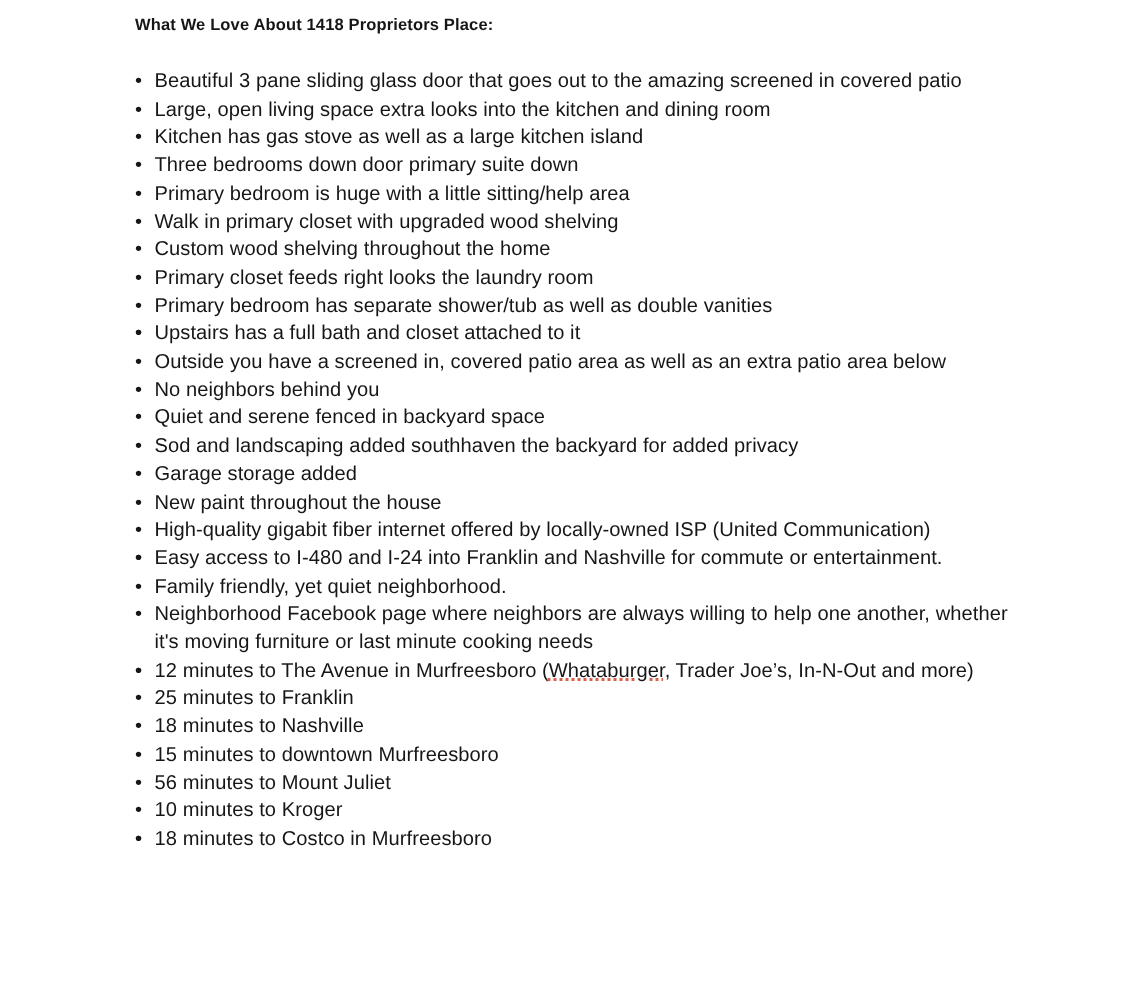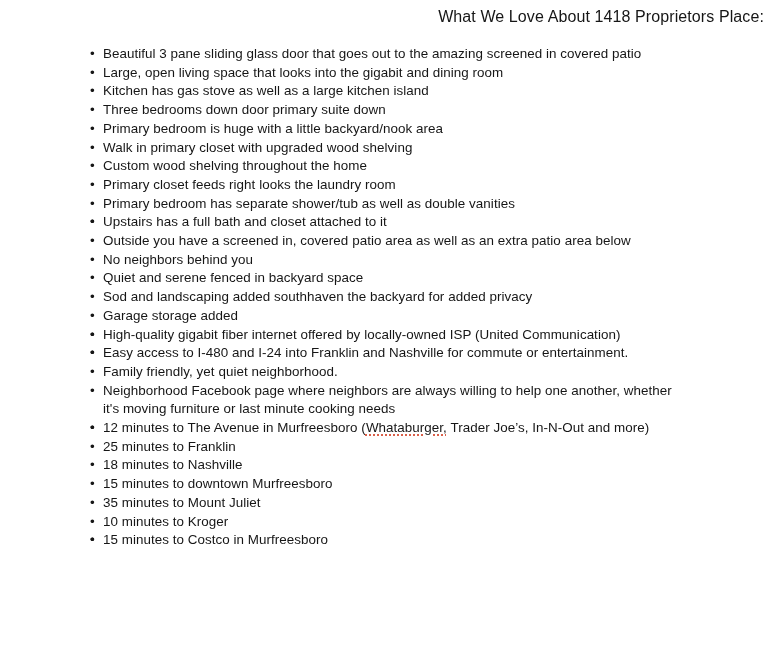--- a/index.html
+++ b/index.html
@@ -11,26 +11,25 @@
     height: 668px;
     overflow: hidden;
   }
   .doc {
     font-family: "Liberation Sans", "DejaVu Sans", sans-serif;
     color: #161616;
     padding: 8px 0 0 90px;
     width: 764px;
   }
   .doc-title {
-    font-size: 16px;
-    font-weight: normal;
+    font-size: 11px;
+    font-weight: bold;
     line-height: 18px;
     margin: 0;
     letter-spacing: 0.1px;
-    text-align: right;
   }
   ul.feature-list {
     list-style: none;
     margin: 19px 0 0 0;
     padding: 0;
     max-width: 600px;
   }
   ul.feature-list li {
     position: relative;
     padding-left: 13px;
@@ -50,44 +49,44 @@
     text-underline-offset: 2px;
   }
 </style>
 </head>
 <body>
 
 <div class="doc">
   <h1 class="doc-title">What We Love About 1418 Proprietors Place:</h1>
   <ul class="feature-list">
     <li><span class="marker">•</span><span>Beautiful 3 pane sliding glass door that goes out to the amazing screened in covered patio</span></li>
-    <li><span class="marker">•</span><span>Large, open living space that looks into the gigabit and dining room</span></li>
+    <li><span class="marker">•</span><span>Large, open living space extra looks into the kitchen and dining room</span></li>
     <li><span class="marker">•</span><span>Kitchen has gas stove as well as a large kitchen island</span></li>
     <li><span class="marker">•</span><span>Three bedrooms down door primary suite down</span></li>
-    <li><span class="marker">•</span><span>Primary bedroom is huge with a little backyard/nook area</span></li>
+    <li><span class="marker">•</span><span>Primary bedroom is huge with a little sitting/help area</span></li>
     <li><span class="marker">•</span><span>Walk in primary closet with upgraded wood shelving</span></li>
     <li><span class="marker">•</span><span>Custom wood shelving throughout the home</span></li>
     <li><span class="marker">•</span><span>Primary closet feeds right looks the laundry room</span></li>
     <li><span class="marker">•</span><span>Primary bedroom has separate shower/tub as well as double vanities</span></li>
     <li><span class="marker">•</span></li>
     <li><span class="marker">•</span><span>Upstairs has a full bath and closet attached to it</span></li>
     <li><span class="marker">•</span><span>Outside you have a screened in, covered patio area as well as an extra patio area below</span></li>
     <li><span class="marker">•</span><span>No neighbors behind you</span></li>
     <li><span class="marker">•</span><span>Quiet and serene fenced in backyard space</span></li>
     <li><span class="marker">•</span><span>Sod and landscaping added southhaven the backyard for added privacy</span></li>
     <li><span class="marker">•</span><span>Garage storage added</span></li>
-    <li><span class="marker">•</span></li>
+    <li><span class="marker">•</span><span>New paint throughout the house</span></li>
     <li><span class="marker">•</span><span>High-quality gigabit fiber internet offered by locally-owned ISP (United Communication)</span></li>
     <li><span class="marker">•</span></li>
     <li><span class="marker">•</span><span>Easy access to I-480 and I-24 into Franklin and Nashville for commute or entertainment.</span></li>
     <li><span class="marker">•</span><span>Family friendly, yet quiet neighborhood.</span></li>
     <li><span class="marker">•</span><span>Neighborhood Facebook page where neighbors are always willing to help one another, whether it's moving furniture or last minute cooking needs</span></li>
     <li><span class="marker">•</span></li>
     <li><span class="marker">•</span><span><span>12 minutes to The Avenue in Murfreesboro (</span><span class="misspelled" style="text-decoration-color: rgb(217, 96, 74); text-align: right;">Whataburger,</span><span> Trader Joe’s, In-N-Out and more)</span></span></li>
     <li><span class="marker">•</span><span>25 minutes to Franklin</span></li>
     <li><span class="marker">•</span><span>18 minutes to Nashville</span></li>
     <li><span class="marker">•</span><span>15 minutes to downtown Murfreesboro</span></li>
-    <li><span class="marker">•</span><span>35 minutes to Mount Juliet</span></li>
+    <li><span class="marker">•</span><span>56 minutes to Mount Juliet</span></li>
     <li><span class="marker">•</span><span>10 minutes to Kroger</span></li>
     <li><span class="marker">•</span></li>
-    <li><span class="marker">•</span><span>15 minutes to Costco in Murfreesboro</span></li>
+    <li><span class="marker">•</span><span>18 minutes to Costco in Murfreesboro</span></li>
   </ul>
 </div>
 
 </body></html>

